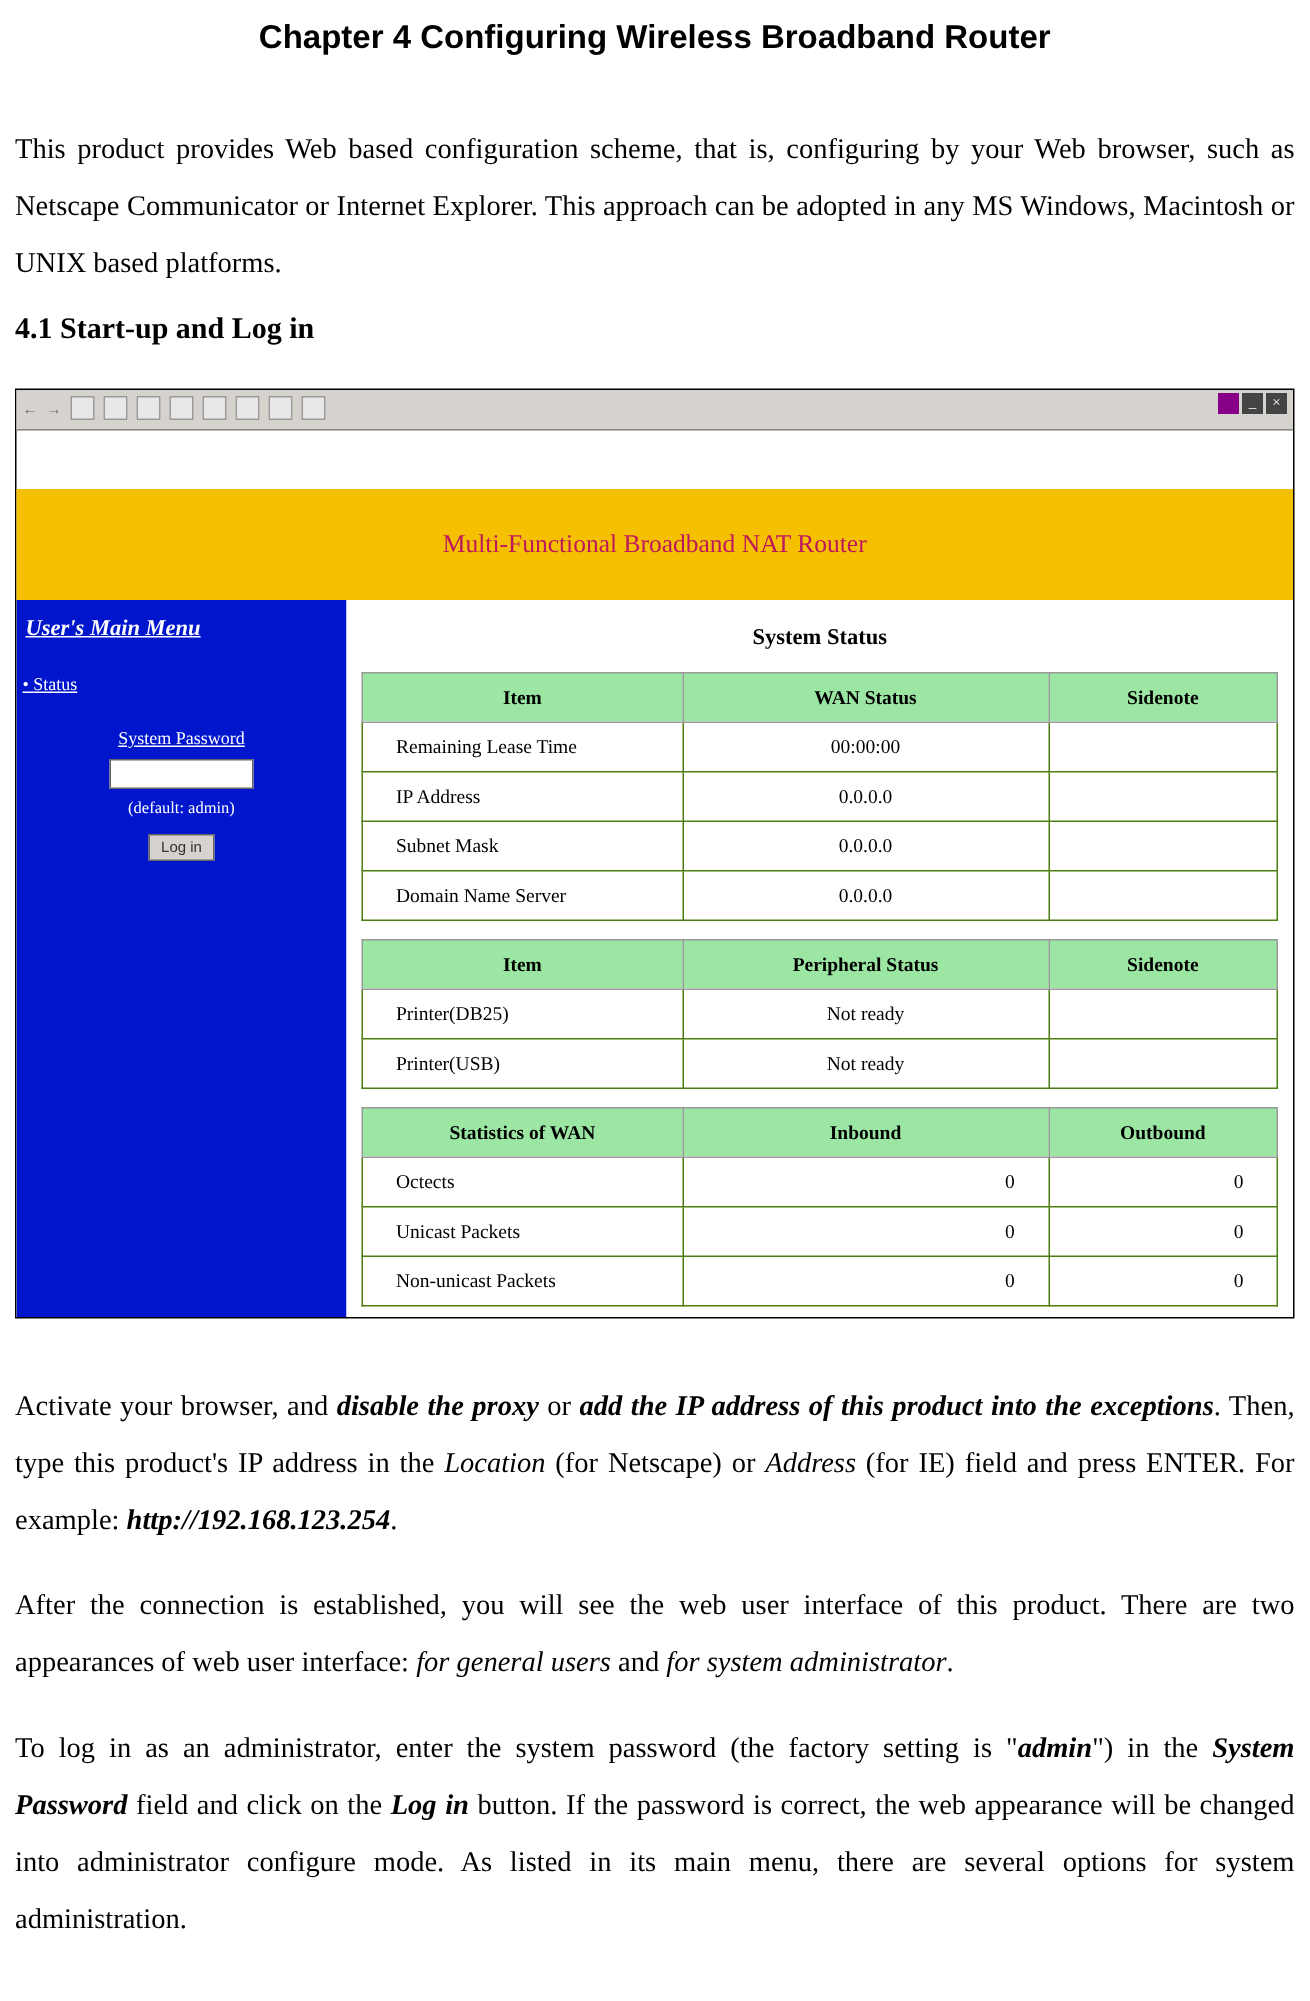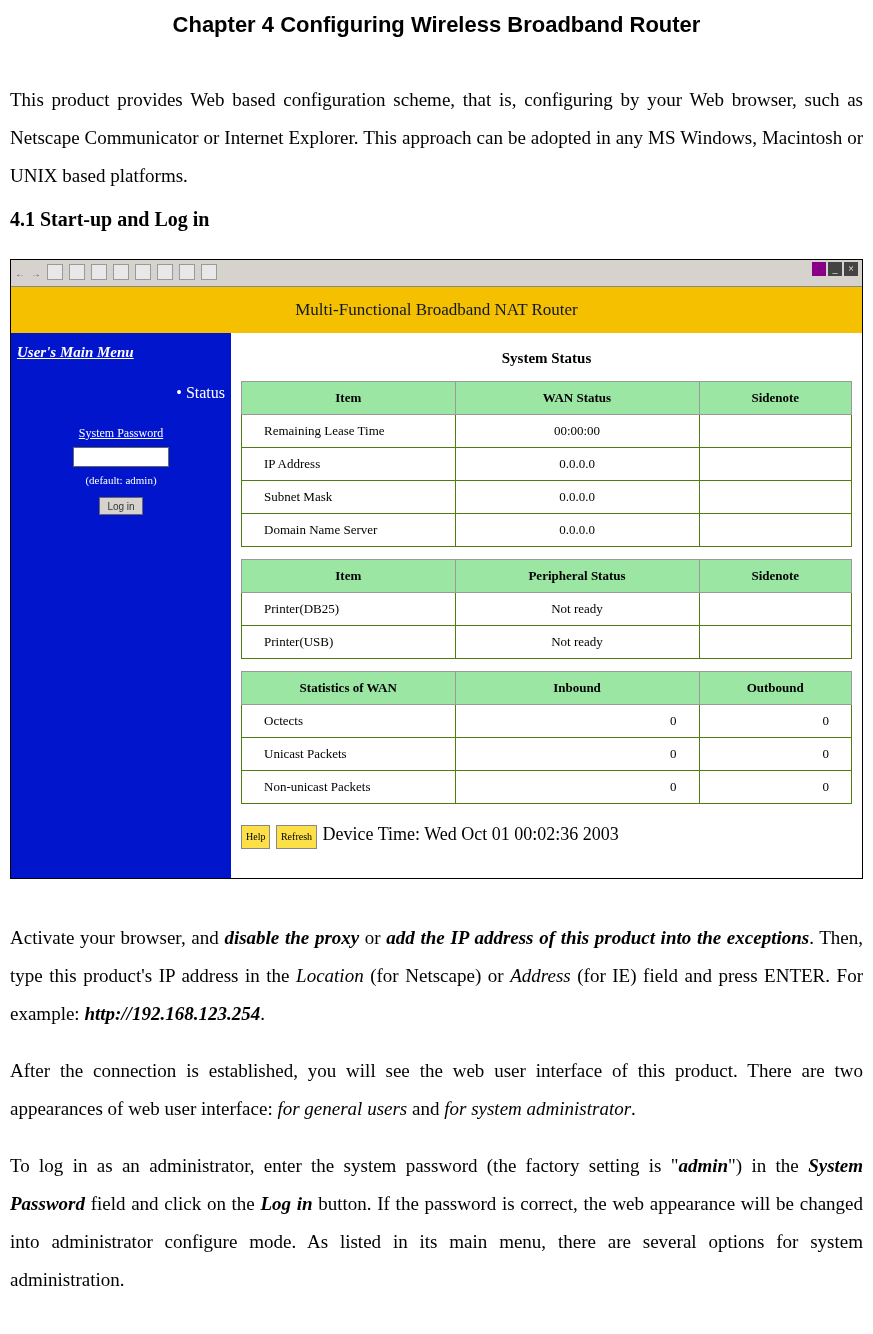--- a/index.html
+++ b/index.html
@@ -56,24 +56,25 @@
   .toolbar-right {
     position:absolute; right:4px; top:2px;
     display:flex; gap:2px;
   }
   .tb-r {
     width:14px; height:14px; font-size:10px; line-height:14px; text-align:center;
     color:#fff;
   }
   .banner {
     background: #f4c000;
-    color: #0f172a;
+    color: #be185d;
     text-align: center;
-    padding: 6px 0;
+    padding: 20px 0;
     font-size: 17px;
+    margin-top: 39px;
   }
   .main-area {
     flex:1;
     display:flex;
     overflow:hidden;
   }
   .sidebar {
     width: 220px;
     background: #0015cc;
     color: #fff;
@@ -82,24 +83,24 @@
     box-sizing:border-box;
   }
   .menu-title {
     font-weight:bold;
     font-style: italic;
     font-size:15px;
     text-decoration: underline;
     margin-bottom: 10px;
   }
   .status-link {
-    font-size:16px;
+    text-decoration: underline;
+    font-size:12px;
     margin-left: -2px;
     margin-bottom:12px;
-    text-align:right;
   }
   .sp-label { font-size:12px; text-align:center; margin-bottom:2px; text-decoration:underline;}
   .pw-input {
     width:90px; height:16px; margin: 0 auto 2px auto; display:block;
     border:1px solid #666; background:#fff;
   }
   .default-note { font-size:11px; text-align:center; margin-bottom:6px;}
   .login-btn {
     display:block; margin:4px auto; width:44px; height:18px;
     background:#d6d3ce; border:1px solid #666; font-size:10px;

